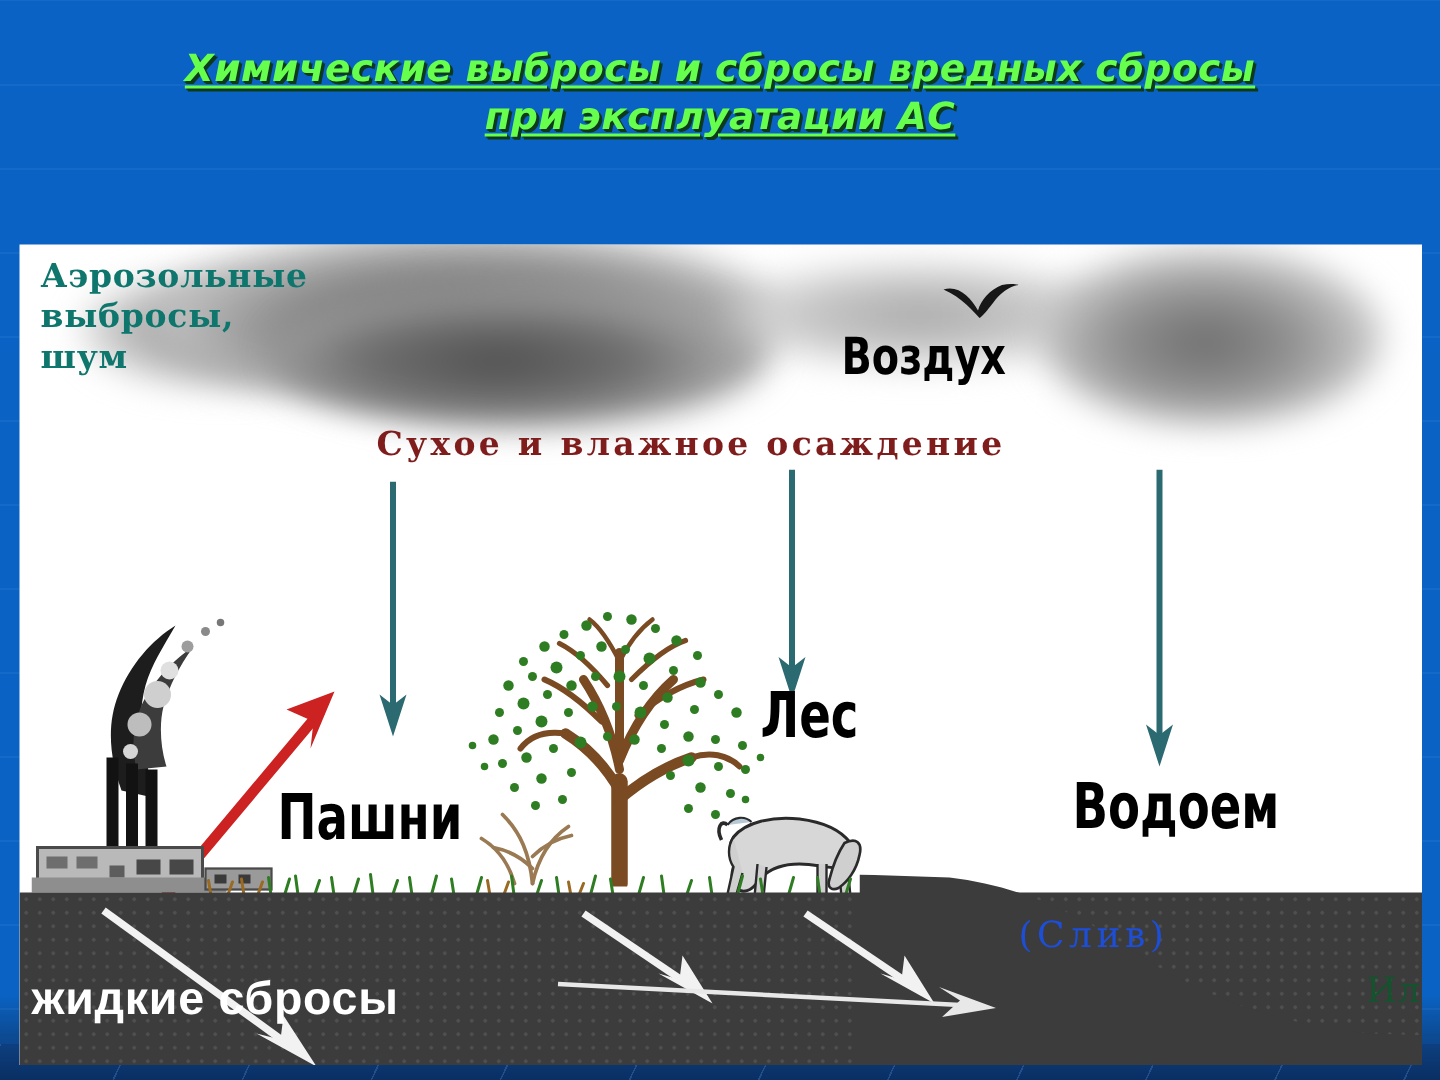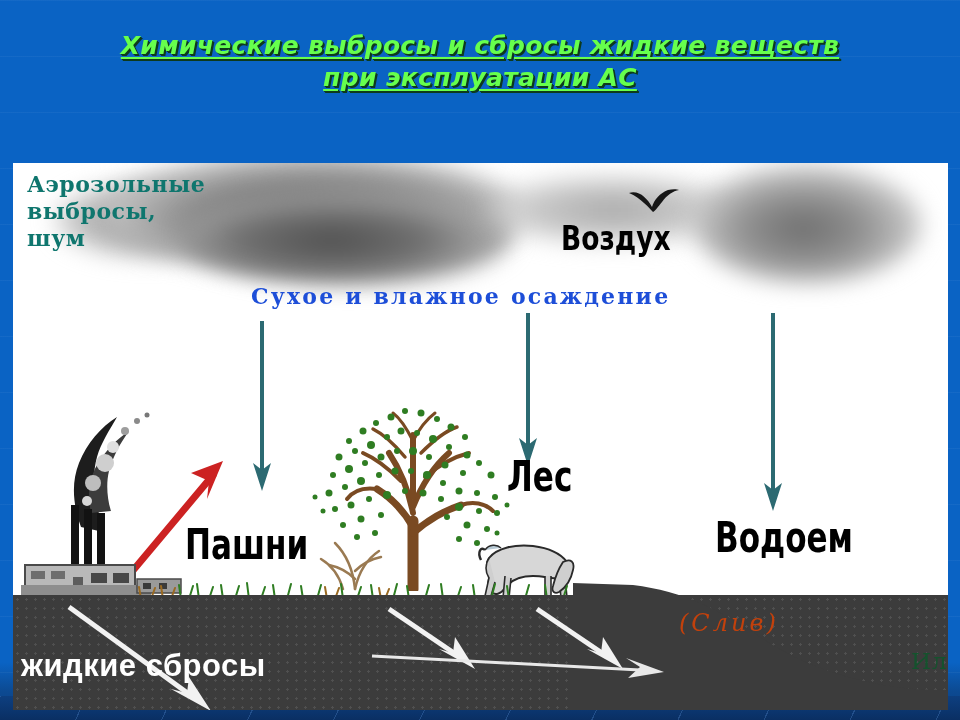--- a/index.html
+++ b/index.html
@@ -81,21 +81,21 @@
     font-family:"DejaVu Serif", serif;font-weight:bold;font-size:22px;
     color:#0f766e;line-height:27px;letter-spacing:0.5px;
   }
   #label-vozduh{
     left:548px;top:55px;
     font-family:"DejaVu Sans", sans-serif;font-weight:bold;font-size:34px;
     color:#000;transform:scaleX(0.78);transform-origin:left top;letter-spacing:0px;
   }
   #label-deposition{
     left:238px;top:120px;
-    font-family:"DejaVu Serif", serif;font-weight:bold;font-size:22px;color:#1d4ed8;
+    font-family:"DejaVu Serif", serif;font-weight:bold;font-size:22px;color:#7f1d1d;
     letter-spacing:2.2px;
   }
   #label-as{
     left:74px;top:325px;
     font-family:"Liberation Sans", sans-serif;font-weight:400;font-size:44px;color:#1a1a1a;
     letter-spacing:1px;
   }
   #label-pashni{
     left:172px;top:357px;
     font-family:"DejaVu Sans", sans-serif;font-weight:bold;font-size:42px;color:#000;
@@ -106,23 +106,22 @@
     font-family:"DejaVu Sans", sans-serif;font-weight:bold;font-size:42px;color:#000;
     transform:scaleX(0.74);transform-origin:left top;
   }
   #label-vodoem{
     left:702px;top:350px;
     font-family:"DejaVu Sans", sans-serif;font-weight:bold;font-size:42px;color:#000;
     transform:scaleX(0.74);transform-origin:left top;
   }
   #label-sliv{
     left:666px;top:446px;
-    font-family:"DejaVu Serif", serif;font-weight:400;font-size:24px;color:#c2410c;
+    font-family:"DejaVu Serif", serif;font-weight:400;font-size:24px;color:#1d4ed8;
     letter-spacing:3px;
-    font-style:italic;
   }
   #label-il{
     left:898px;top:485px;
     font-family:"DejaVu Serif", serif;font-weight:400;font-size:23px;color:#14532d;
     letter-spacing:1px;
   }
   #label-liquid{
     left:8px;top:485px;
     font-family:"Liberation Sans", sans-serif;font-weight:bold;font-size:31px;color:#ffffff;
     letter-spacing:0.5px;
@@ -165,21 +164,21 @@
   #grass{position:absolute;left:0;top:418px;width:620px;height:18px;}
 </style>
 </head>
 <body>
 
 <div id="slide">
 
   <div id="bottom-grid"></div>
 
   <div id="title-block">
-    <span class="tline">Химические выбросы и сбросы жидкие веществ</span>
+    <span class="tline">Химические выбросы и сбросы вредных сбросы</span>
     <span class="tline">при эксплуатации АС</span>
   </div>
 
   <div id="picture">
 
     <div class="cloud" id="cloud-left"></div>
     <div class="cloud" id="cloud-main"></div>
     <div class="cloud" id="cloud-main-2"></div>
     <div class="cloud" id="cloud-bridge"></div>
     <div class="cloud" id="cloud-right"></div>

